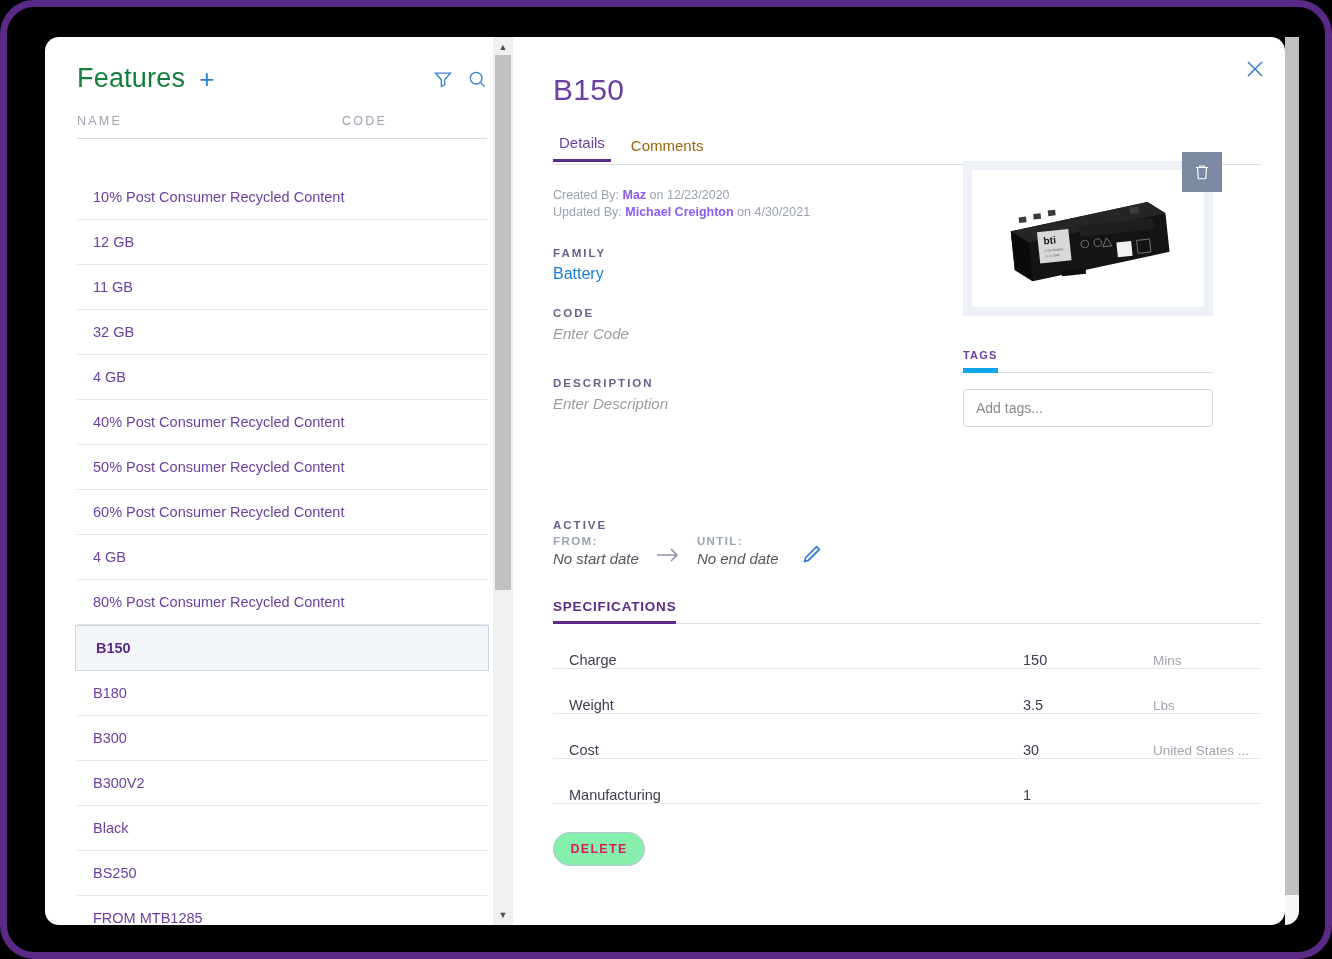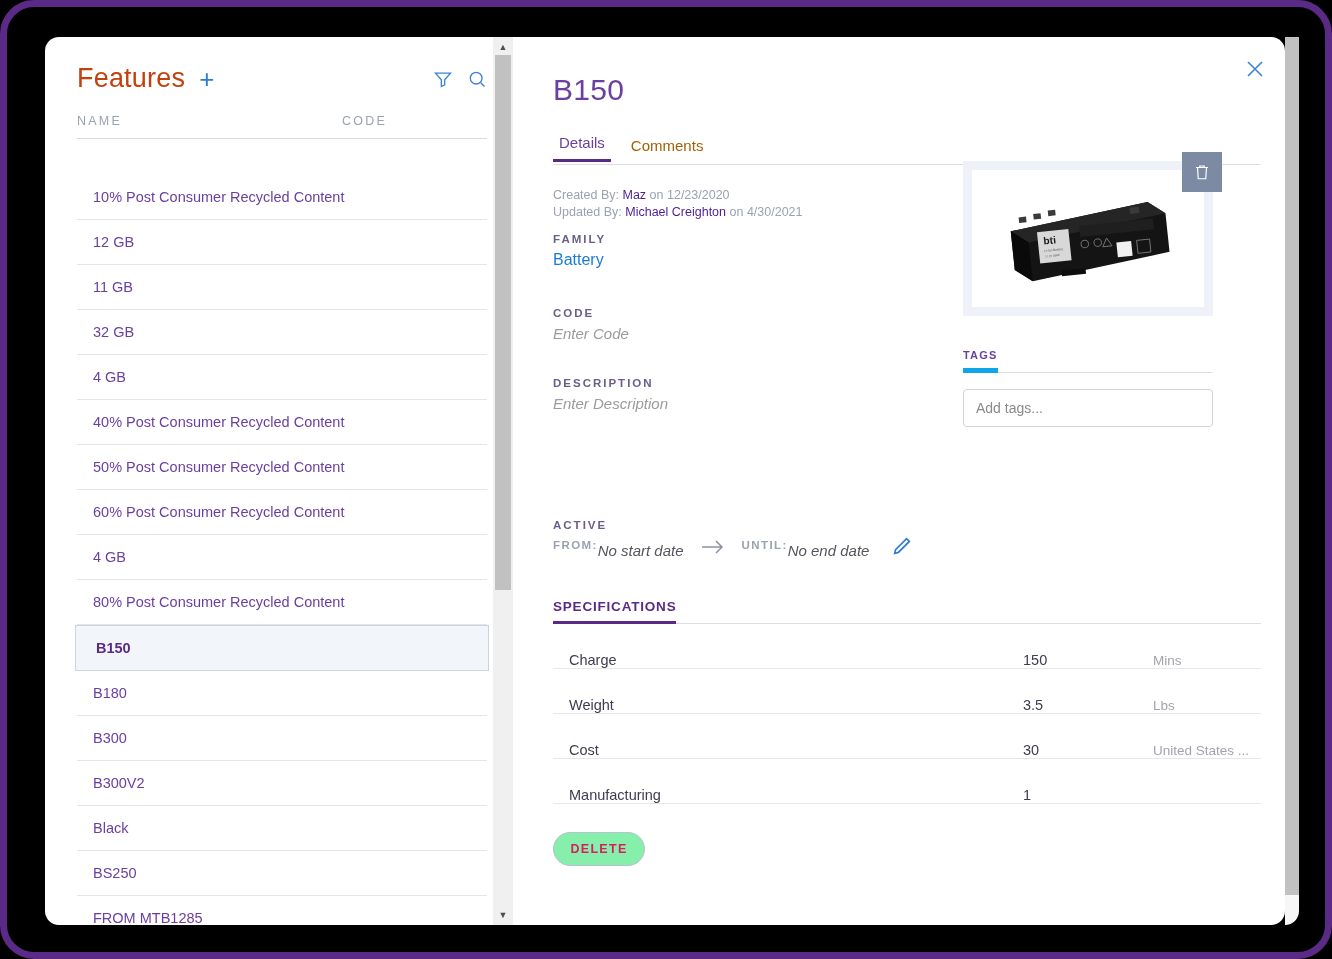--- a/index.html
+++ b/index.html
@@ -22,21 +22,21 @@
     width: 468px; height: 888px;
     background: #ffffff;
     border-radius: 14px 0 0 14px;
     overflow: hidden;
   }
   #list-head {
     padding: 26px 26px 0 32px;
     display: flex; align-items: center;
   }
   #list-title {
-    font-size: 27px; color: #c2410c; font-weight: 400;
+    font-size: 27px; color: #15803d; font-weight: 400;
     letter-spacing: .2px;
   }
   #add-btn {
     margin-left: 14px; font-size: 26px; color: #2b7cd3;
     line-height: 1; cursor: pointer; font-weight: 300;
   }
   #head-icons { margin-left: auto; display: flex; gap: 14px; align-items: center; }
   .hicon { width: 20px; height: 20px; cursor: pointer; display:block; }
   #col-head {
     display: flex; padding: 20px 26px 10px 32px;
@@ -114,34 +114,34 @@
   .tab { font-size: 15px; color: #a16207; padding: 2px 6px 8px 6px; cursor: pointer; }
   .tab.active { color: #6b3fa0; border-bottom: 3px solid #5b2a86; }
   #tab-rule {
     position: absolute; left: 40px; top: 127px; right: 24px;
     height: 1px; background: #dcdee3;
   }
   #meta {
     position: absolute; left: 40px; top: 150px;
     font-size: 12.5px; color: #9aa1b0; line-height: 17px;
   }
-  #meta b { color: #4c1d95; font-weight: 400; }
+  #meta b { color: #8b5cf6; font-weight: 700; }
   .flabel {
     font-size: 11.5px; letter-spacing: 2px; color: #6b5d8a; font-weight: 600;
   }
   .fvalue-link { font-size: 16px; color: #1a7bd4; margin-top: 6px; cursor:pointer; }
   .fvalue-ph { font-size: 15px; color: #9b9b9b; font-style: italic; margin-top: 6px; cursor: text; }
-  #family-block { position: absolute; left: 40px; top: 196px; }
+  #family-block { position: absolute; left: 40px; top: 210px; }
   #code-block   { position: absolute; left: 40px; top: 270px; }
   #desc-block   { position: absolute; left: 40px; top: 340px; }
   
   #active-block { position: absolute; left: 40px; top: 482px; }
   #active-label { font-size: 11.5px; letter-spacing: 2px; color: #6b5d8a; font-weight: 600; }
   #active-row { display: flex; align-items: flex-end; margin-top: 4px; }
-  .dcol { display: flex; flex-direction: row; }
+  .dcol { display: flex; flex-direction: column; }
   .dsub { font-size: 11.5px; letter-spacing: 1.4px; color: #9aa1b0; font-weight: 600; }
   .dval { font-size: 15px; color: #55555f; font-style: italic; margin-top: 3px; }
   #arrow-mid { margin: 0 16px 2px 16px; width: 26px; height: 20px; }
   #pencil { margin-left: 22px; margin-bottom: 2px; width: 22px; height: 22px; cursor: pointer; }
   
   #img-card {
     position: absolute; left: 450px; top: 124px;
     width: 250px; height: 155px; background: #eef1f7;
     padding: 9px;
   }

